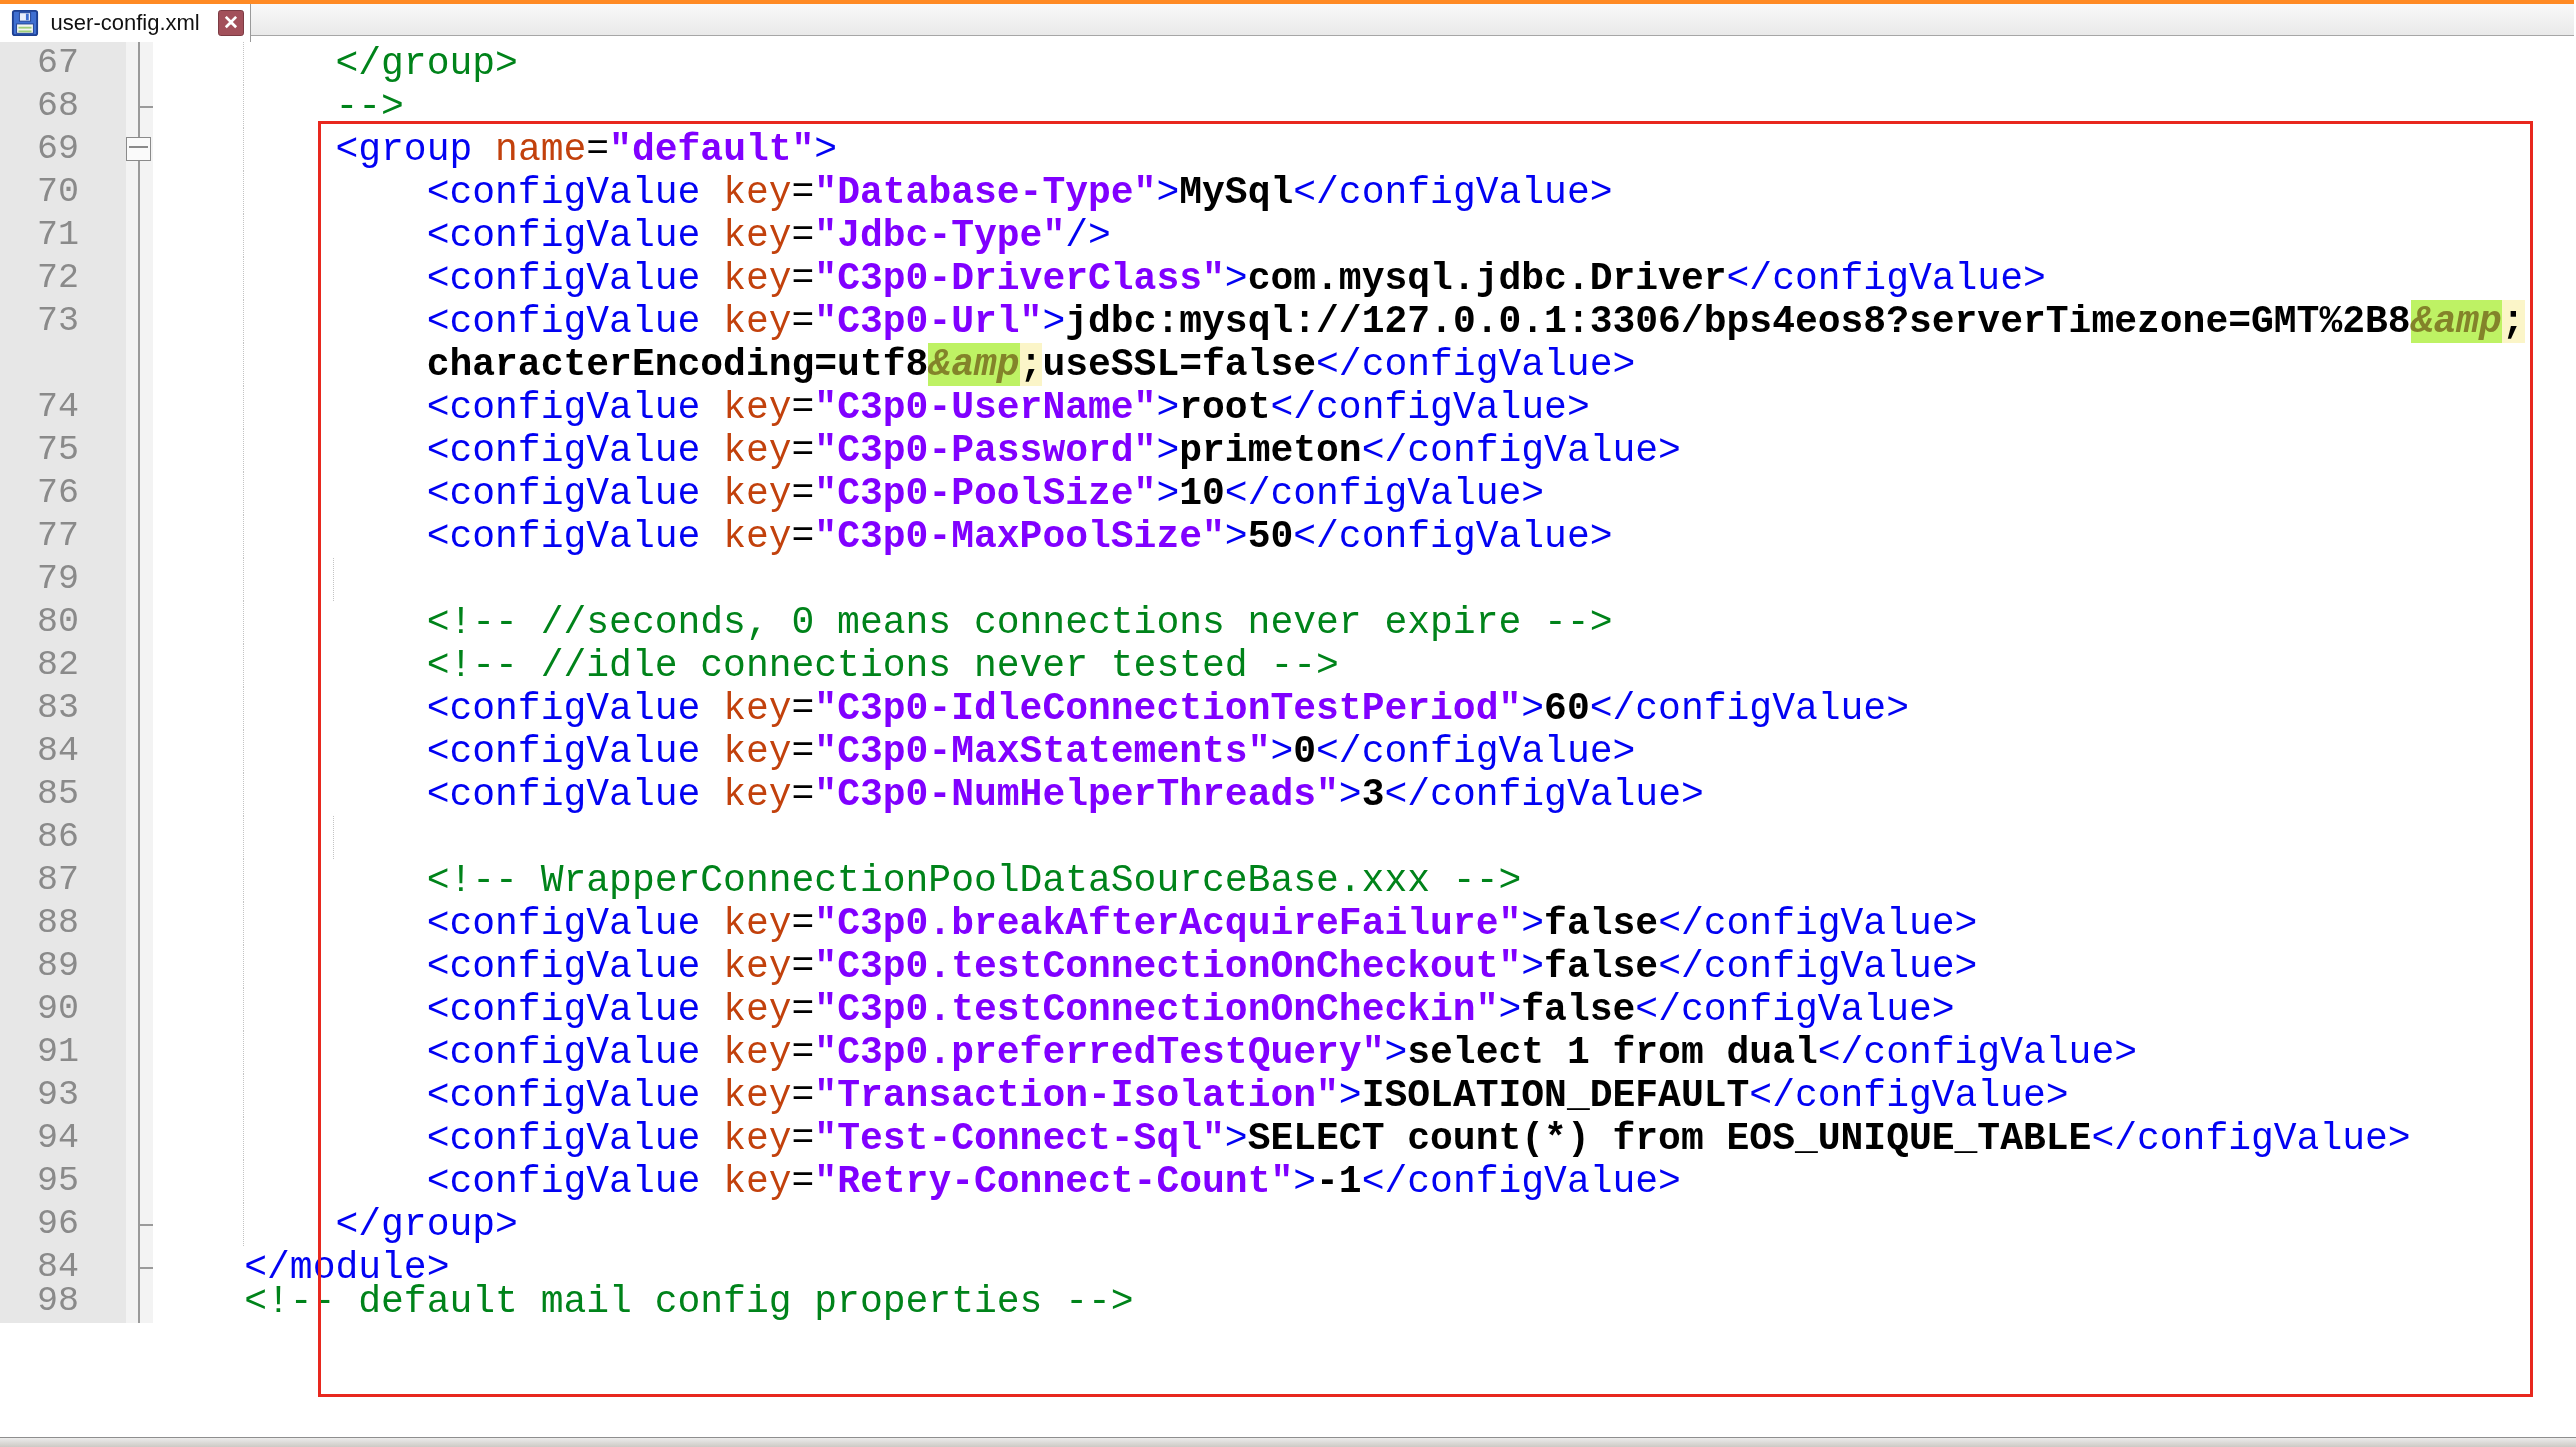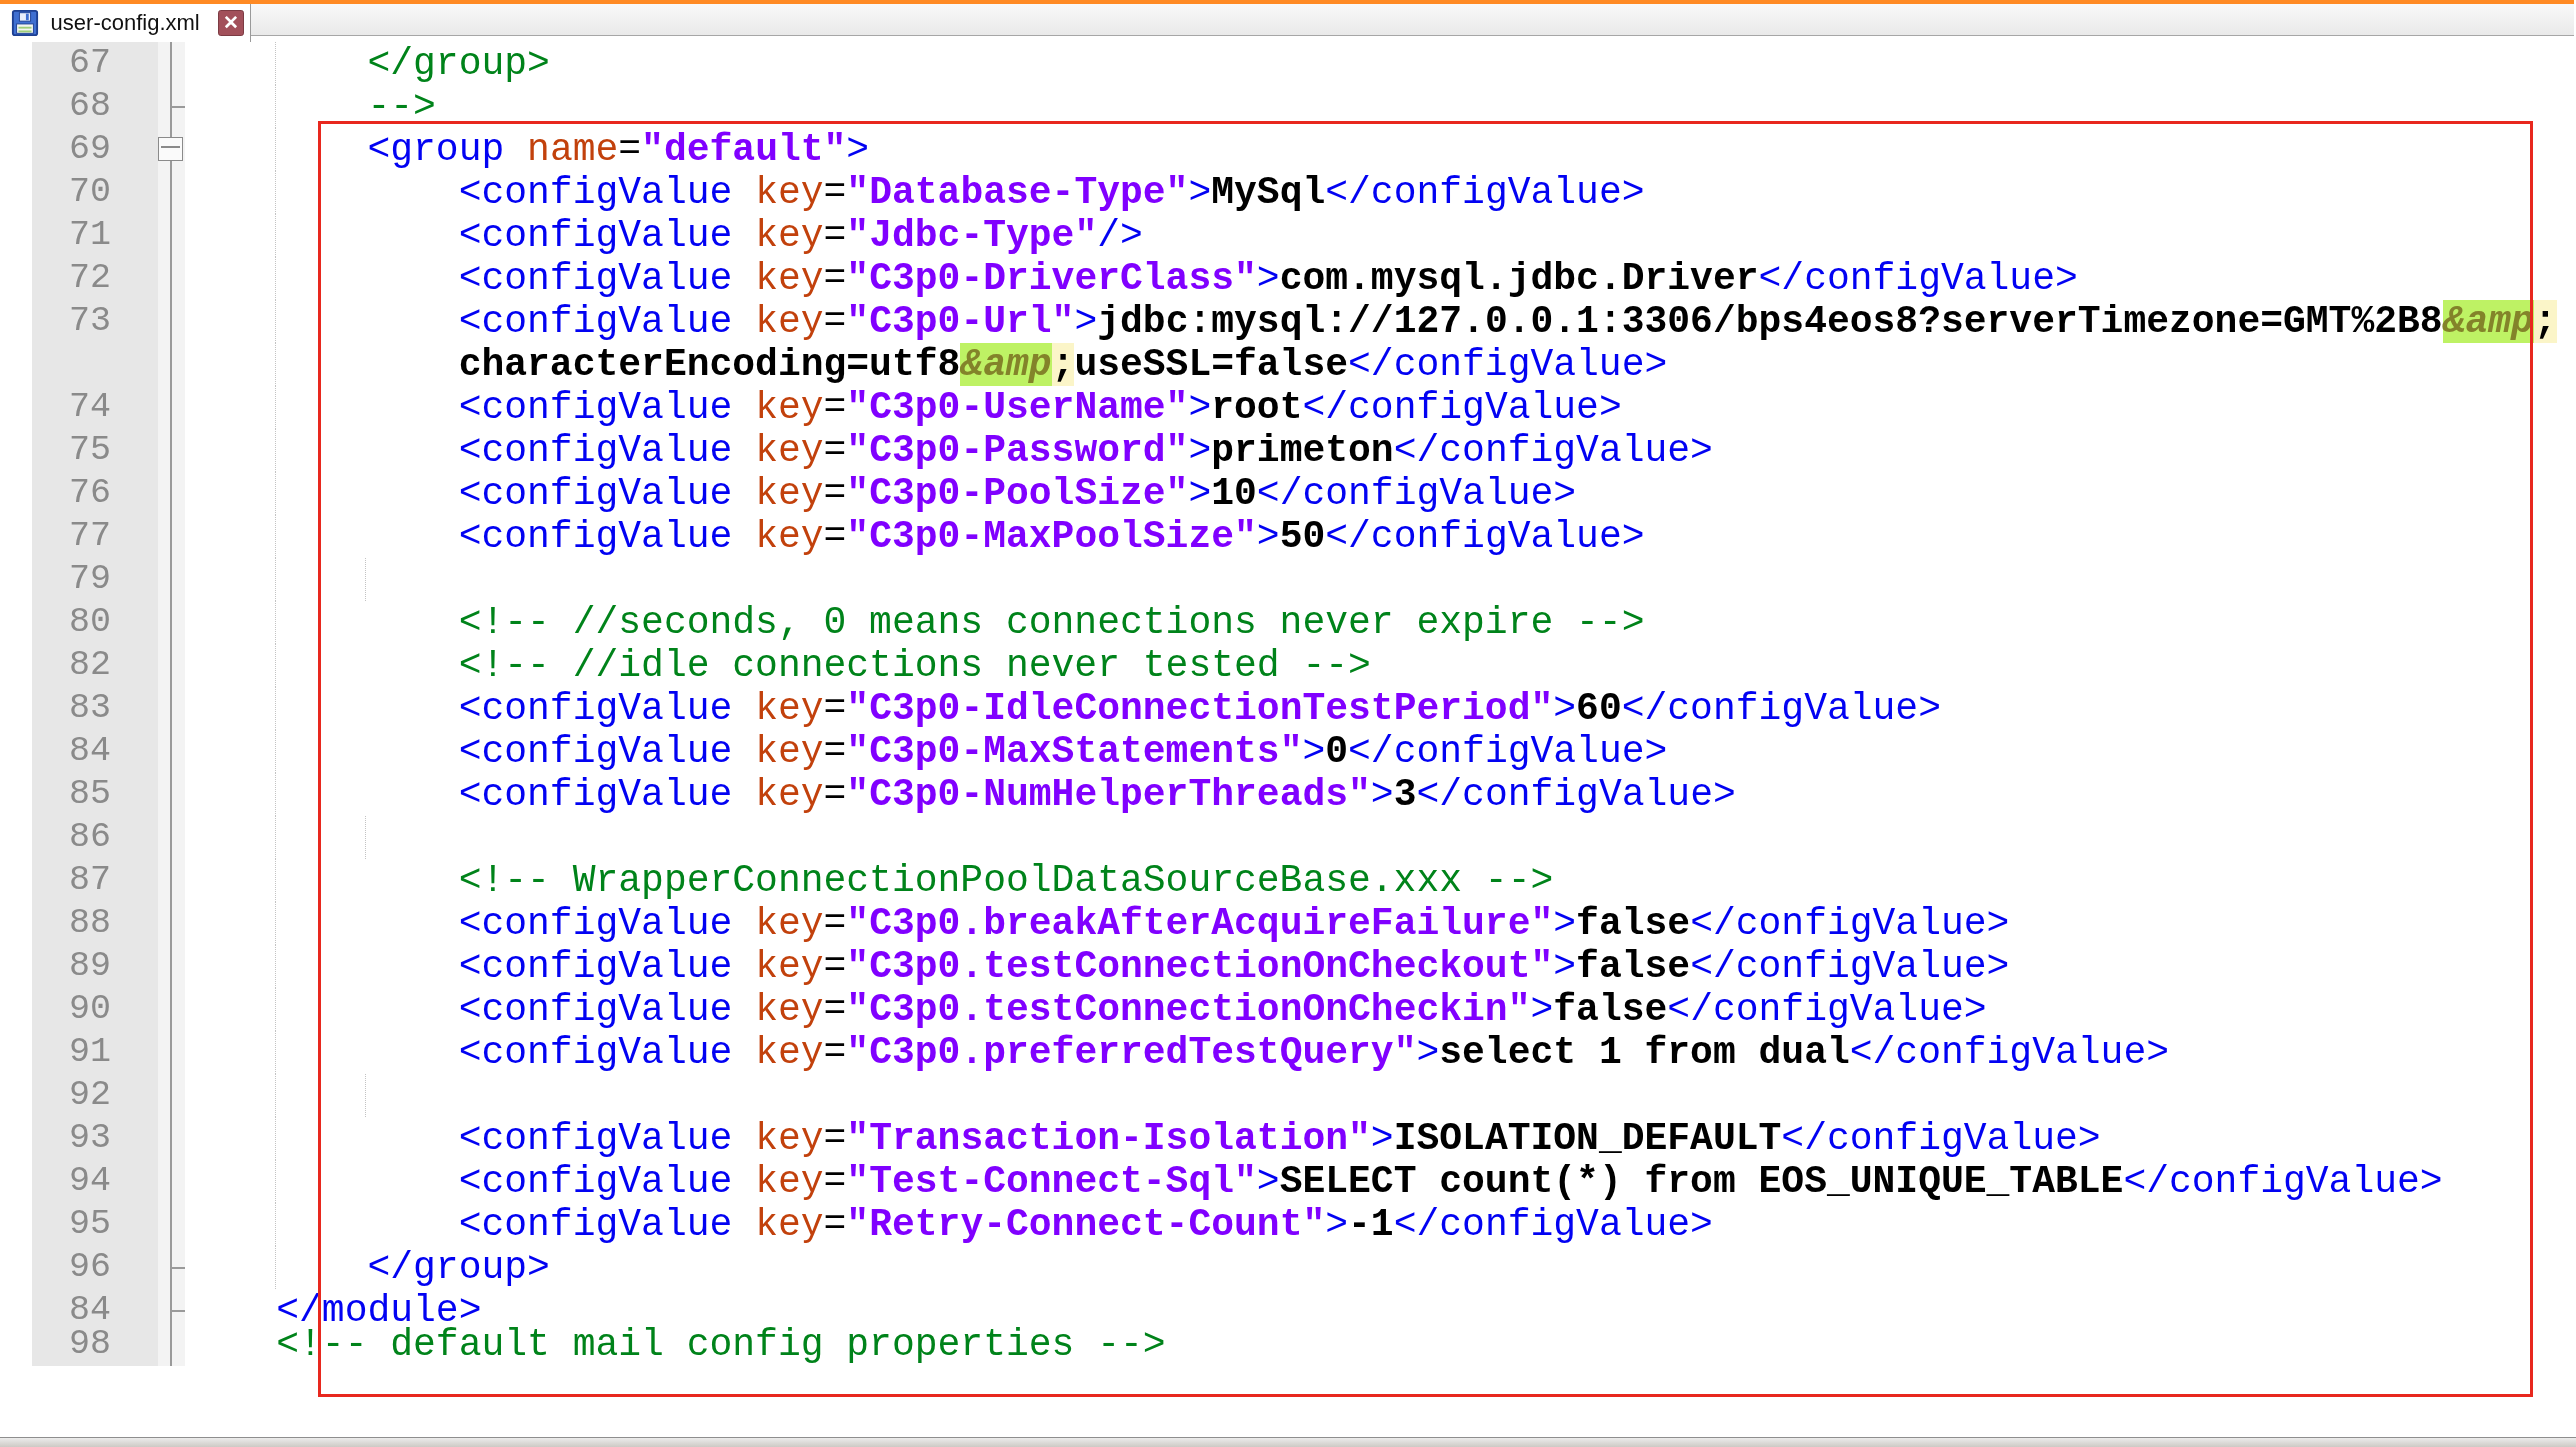--- a/index.html
+++ b/index.html
@@ -27,21 +27,21 @@
   .tab-close{
     width:26.5px;height:26.5px;margin-left:auto;margin-right:5.7px;flex:none;
     background:#a2505a;border:0.9px solid #7c3b43;border-radius:2.8px;
     color:#fff;font-family:"Liberation Sans",sans-serif;font-weight:bold;
     font-size:19px;line-height:24.6px;text-align:center;box-sizing:border-box;
     cursor:pointer;
   }
   .floppy{flex:none;}
   
   .editor{position:absolute;top:42px;left:0;right:0;bottom:0;overflow:hidden;}
-  .row{display:flex;height:43px;line-height:43px;font-size:38px;padding-left:32px;}
+  .row{display:flex;height:43px;line-height:43px;font-size:38px;}
   .row.partial{margin-top:-9.4px;}
   .ln{
     width:126px;flex:none;background:#e7e7e7;color:#8a8a8a;
     text-align:right;padding-right:47px;box-sizing:border-box;
     font-size:35px;
   }
   .fold{width:27px;flex:none;background:#f3f3f3;position:relative;}
   .fold .vline{position:absolute;left:12.3px;top:0;bottom:0;width:1.9px;background:#9a9a9a;}
   .fold .htick{position:absolute;left:13.2px;right:0;top:21px;height:1.9px;background:#9a9a9a;}
   .fold .fbox{
@@ -260,27 +260,20 @@
         <div class="code"><div class="guide" style="left: 90px;"></div>            <span class="tg">&lt;configValue</span><span class="pl"> </span><span class="at">key</span><span class="eq">=</span><span class="av">"C3p0.testConnectionOnCheckin"</span><span class="tg">&gt;</span><span class="tx">false</span><span class="tg">&lt;/configValue&gt;</span></div>
       </div>
       <div class="row">
         <div class="ln">91</div>
         <div class="fold">
           <div class="vline"></div>
         </div>
         <div class="code"><div class="guide" style="left: 90px;"></div>            <span class="tg">&lt;configValue</span><span class="pl"> </span><span class="at">key</span><span class="eq">=</span><span class="av">"C3p0.preferredTestQuery"</span><span class="tg">&gt;</span><span class="tx">select 1 from dual</span><span class="tg">&lt;/configValue&gt;</span></div>
       </div>
       <div class="row">
-        <div class="ln">92</div>
-        <div class="fold">
-          <div class="vline"></div>
-        </div>
-        <div class="code"><div class="guide" style="left: 90px;"></div><div class="guide" style="left: 180px;"></div></div>
-      </div>
-      <div class="row">
         <div class="ln">93</div>
         <div class="fold">
           <div class="vline"></div>
         </div>
         <div class="code"><div class="guide" style="left: 90px;"></div>            <span class="tg">&lt;configValue</span><span class="pl"> </span><span class="at">key</span><span class="eq">=</span><span class="av">"Transaction-Isolation"</span><span class="tg">&gt;</span><span class="tx">ISOLATION_DEFAULT</span><span class="tg">&lt;/configValue&gt;</span></div>
       </div>
       <div class="row">
         <div class="ln">94</div>
         <div class="fold">
           <div class="vline"></div>

